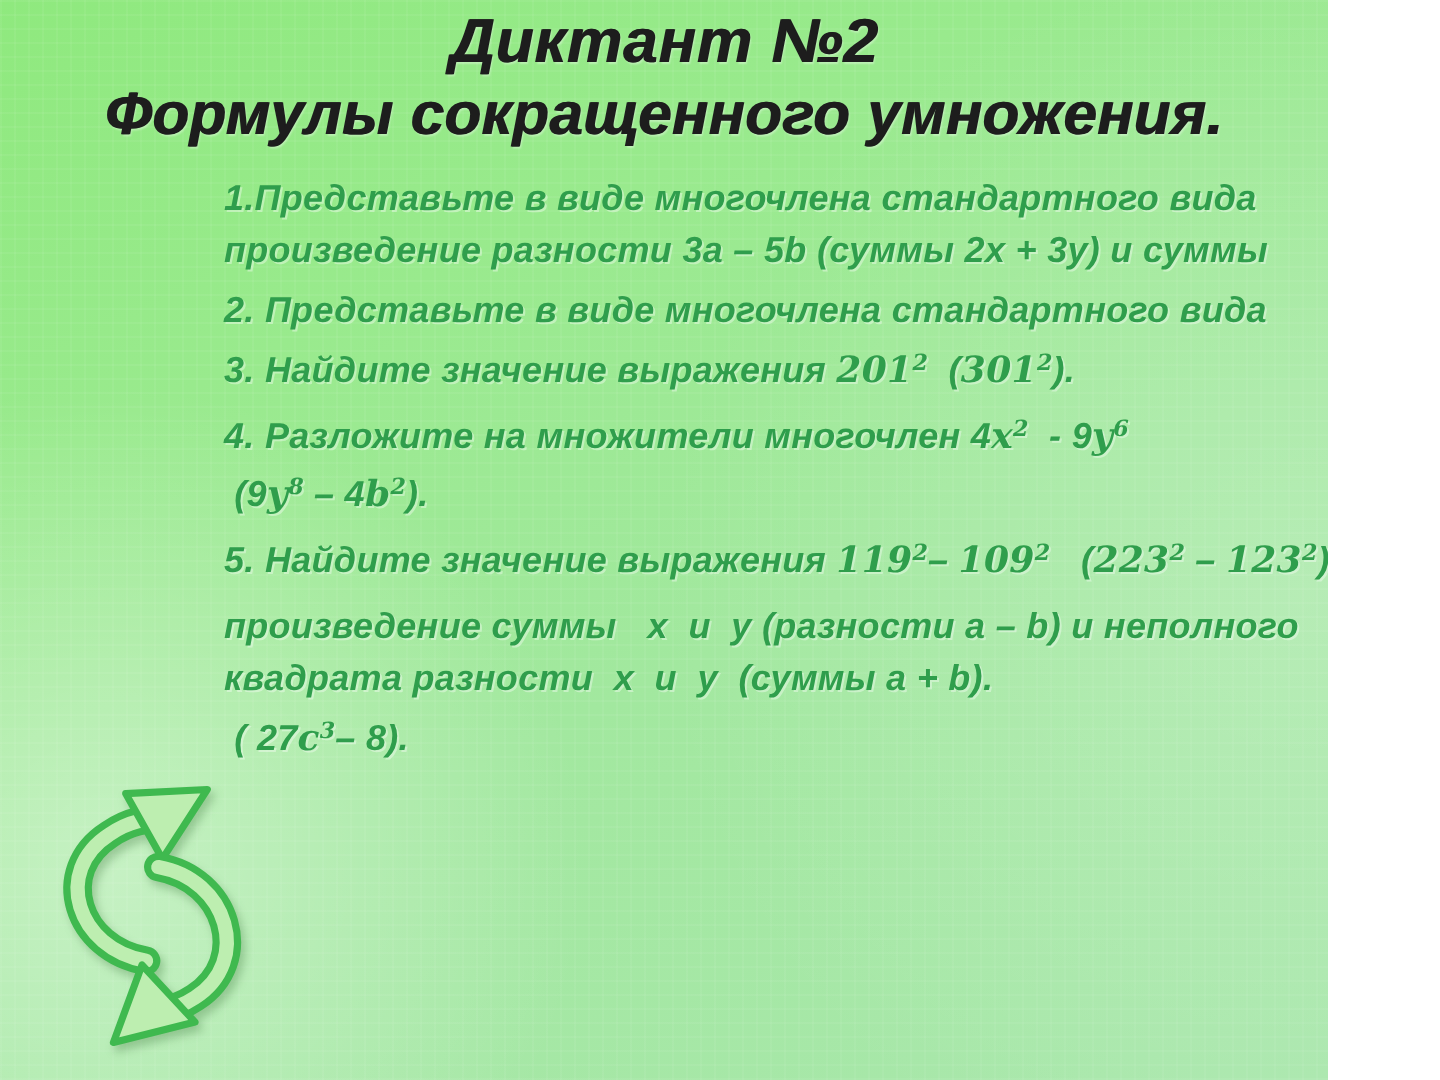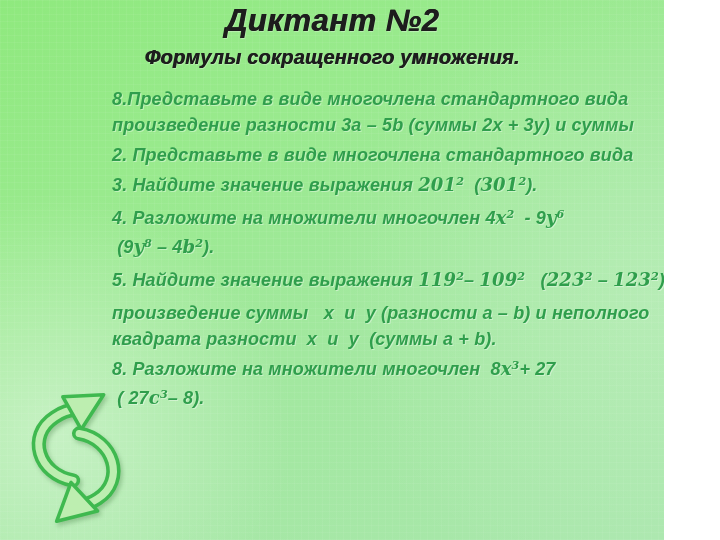--- a/index.html
+++ b/index.html
@@ -20,21 +20,21 @@
     position: absolute;
     top: 2px; left: 0; right: 0;
     text-align: center;
     color: #1d1d1d;
     font-style: italic;
     font-weight: 700;
     line-height: 37px;
     text-shadow: 0.6px 0 #1d1d1d, 1px 1px 1px rgba(255,255,255,0.35);
   }
   .title-line1 { font-size: 31px; letter-spacing: 0.5px; }
-  .title-line2 { font-size: 20px; letter-spacing: 0.2px; }
+  .title-line2 { font-size: 30px; letter-spacing: 0.2px; }
   .tasks {
     position: absolute;
     top: 86px; left: 112px; right: 6px;
     color: #2f9e4c;
     font-style: italic;
     font-weight: 700;
     font-size: 18px;
     letter-spacing: 0.15px;
     line-height: 26px;
     text-shadow: 1px 1px 0 rgba(255,255,255,0.38);
@@ -63,21 +63,21 @@
 <body>
 
 <div class="slide">
   <div class="title">
     <div class="title-line1">Диктант №2</div>
     <div class="title-line2">Формулы сокращенного умножения.</div>
   </div>
 
   <div class="tasks">
       <div class="task">
-        <div class="task-line"><span>8.Представьте в виде многочлена стандартного вида</span></div>
+        <div class="task-line"><span>1.Представьте в виде многочлена стандартного вида</span></div>
         <div class="task-line"><span>произведение разности 3a – 5b (суммы 2x + 3y) и суммы</span></div>
       </div>
       <div class="task">
         <div class="task-line"><span>2. Представьте в виде многочлена стандартного вида</span></div>
       </div>
       <div class="task">
         <div class="task-line"><span>3. Найдите значение выражения </span><span class="serif">201</span><span class="serif-sup">2</span><span>&nbsp;&nbsp;(</span><span class="serif">301</span><span class="serif-sup">2</span><span>).</span></div>
       </div>
       <div class="task">
         <div class="task-line"><span>4. Разложите на множители многочлен 4</span><span class="serif">x</span><span class="serif-sup">2</span><span>&nbsp; - 9</span><span class="serif">y</span><span class="serif-sup">6</span></div>
@@ -86,21 +86,20 @@
       <div class="task">
         <div class="task-line"><span>5. Найдите значение выражения </span><span class="serif">119</span><span class="serif-sup">2</span><span>– </span><span class="serif">109</span><span class="serif-sup">2</span><span>&nbsp;&nbsp; (</span><span class="serif">223</span><span class="serif-sup">2</span><span> – </span><span class="serif">123</span><span class="serif-sup">2</span><span>).</span></div>
       </div>
       <div class="task">
       </div>
       <div class="task">
         <div class="task-line"><span>произведение суммы   x  и  y (разности a – b) и неполного</span></div>
         <div class="task-line"><span>квадрата разности  x  и  y  (суммы a + b).</span></div>
       </div>
       <div class="task">
-        <div class="task-line"><span>8. Разложите на множители многочлен  8</span><span class="serif">x</span><span class="serif-sup">3</span><span>+ 27</span></div>
         <div class="task-line"><span> ( 27</span><span class="serif">c</span><span class="serif-sup">3</span><span>– 8).</span></div>
       </div>
     </div>
 
   <svg class="arrows" viewBox="0 0 100 140" aria-hidden="true">
 
     <path class="arrow-outer" d="M 52 92 C 18 86, 6 48, 34 30 C 43 24, 53 21, 61 24"></path>
     <path class="arrow-inner" d="M 52 92 C 18 86, 6 48, 34 30 C 43 24, 53 21, 61 24"></path>
     <polygon class="arrow-head" points="82,8 42,10 60,42"></polygon>
 

